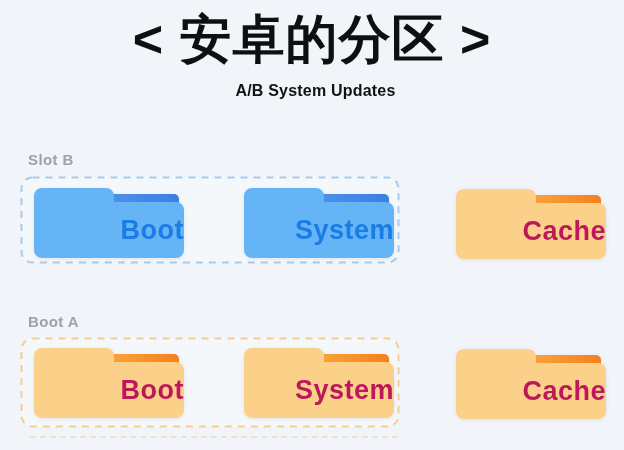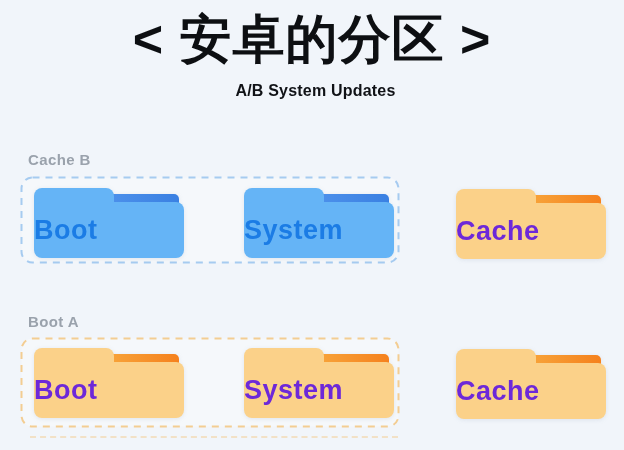--- a/index.html
+++ b/index.html
@@ -50,45 +50,45 @@
     height: 70px;
     filter: drop-shadow(0 1px 2px rgba(110,130,160,0.15));
   }
   .folder svg { position: absolute; left: 0; top: 0; }
   .folder__label {
     position: absolute;
     left: 0; right: 0;
     top: 26px;
     height: 32px;
     line-height: 32px;
-    text-align: left;
+    text-align: right;
     font-size: 27px;
     font-weight: 800;
     letter-spacing: 0.5px;
   }
   .folder--blue .folder__label   { color: #1b7ce5; }
-  .folder--orange .folder__label { color: #6d28d9; }
+  .folder--orange .folder__label { color: #be185d; }
   .bottom-dashes {
     position: absolute;
     left: 30px;
     top: 436px;
     width: 368px;
     height: 0;
     border-top: 2px dashed rgba(243,205,146,0.5);
   }
 </style>
 </head>
 <body>
 
 <div class="stage">
 
   <div class="title">&lt; 安卓的分区 &gt;</div>
   <div class="subtitle">A/B System Updates</div>
 
-  <div class="slot-label" style="left:28px; top:151px;">Cache B</div>
+  <div class="slot-label" style="left:28px; top:151px;">Slot B</div>
 
   <svg class="slot-box" style="left:20px; top:176px;" width="380" height="88">
     <rect x="1.5" y="1.5" width="377" height="85" rx="11" fill="rgba(255,255,255,0.30)" stroke="#a6cbf0" stroke-width="2" stroke-dasharray="7 6"></rect>
   </svg>
 
   <div class="folder folder--blue" style="left:34px; top:188px;">
     <svg width="150" height="70" viewBox="0 0 150 70">
       <defs>
         <linearGradient id="gb1" x1="0" y1="0" x2="1" y2="0">
           <stop offset="0" stop-color="#4f93ec"></stop>

